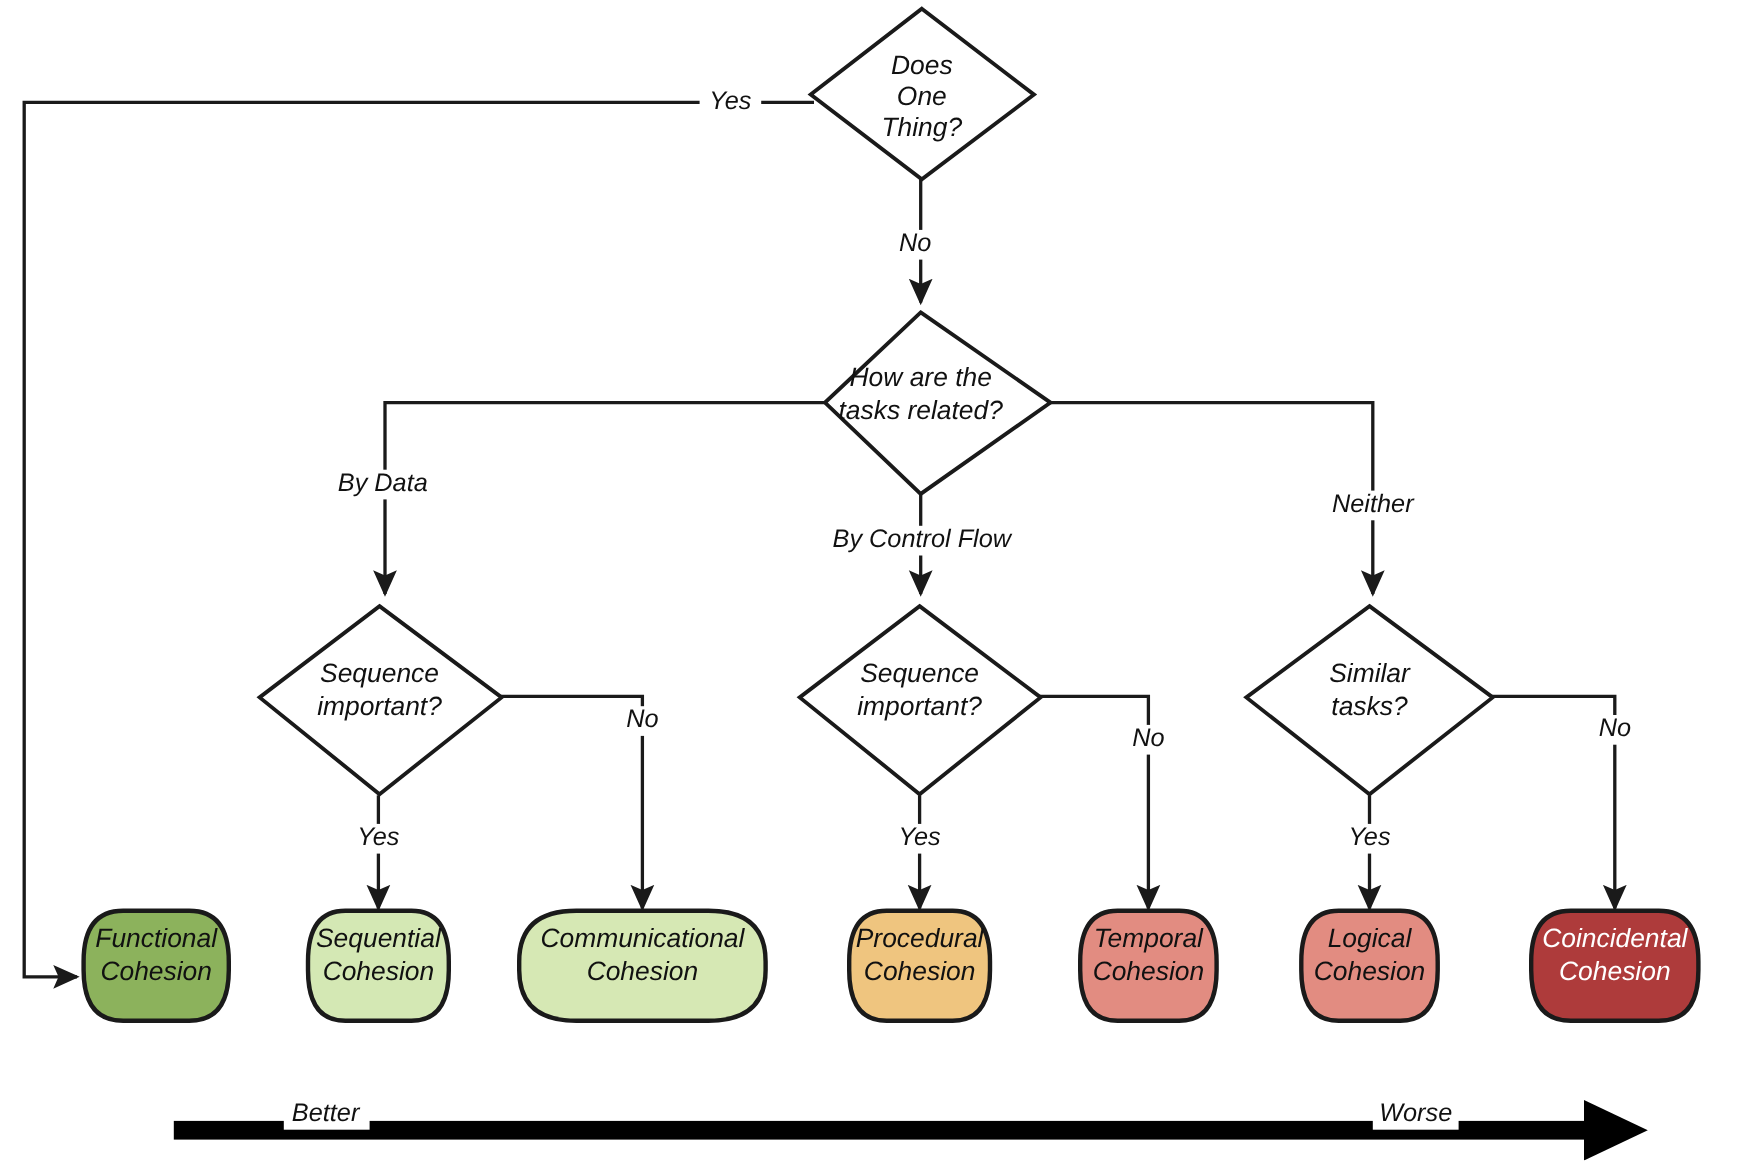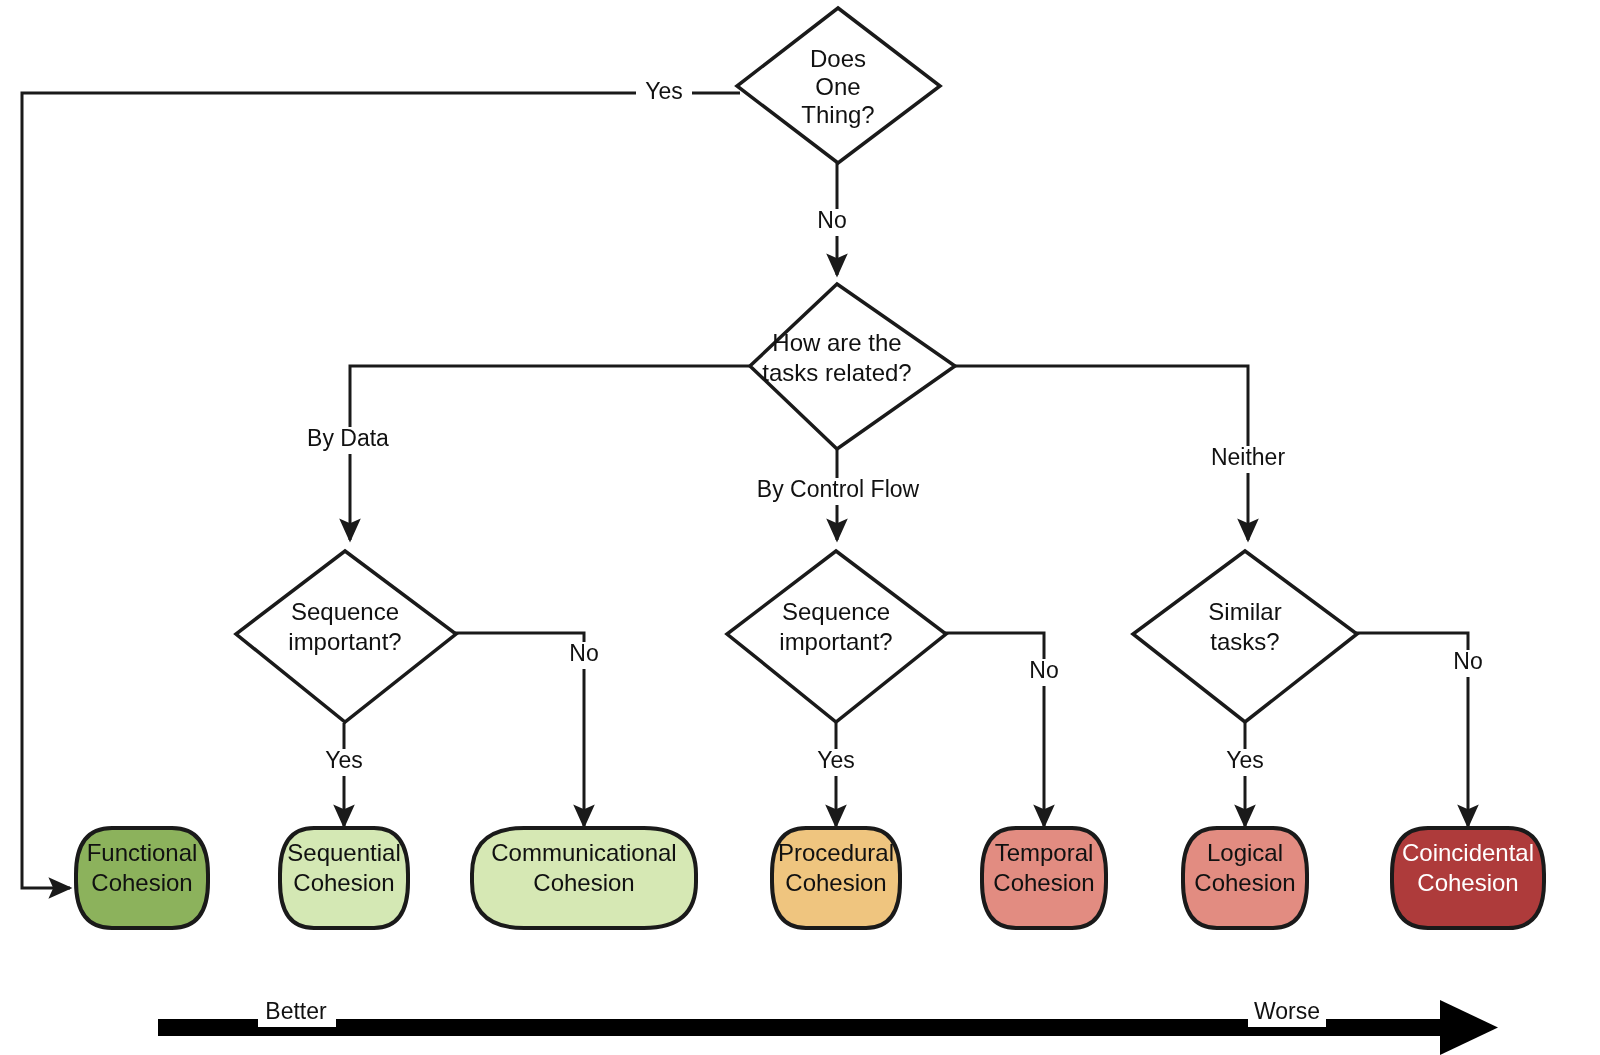--- a/index.html
+++ b/index.html
@@ -10,20 +10,21 @@
   body {
     width: 1600px;
     height: 1055px;
     font-family: "Liberation Sans", sans-serif;
     overflow: hidden;
   }
   #diagram-root {
     position: relative;
     width: 1600px;
     height: 1055px;
+    font-style: italic;
   }
   svg#flowchart {
     display: block;
     width: 1600px;
     height: 1055px;
   }
   .edge-line {
     fill: none;
     stroke: #1a1a1a;
     stroke-width: 3;

